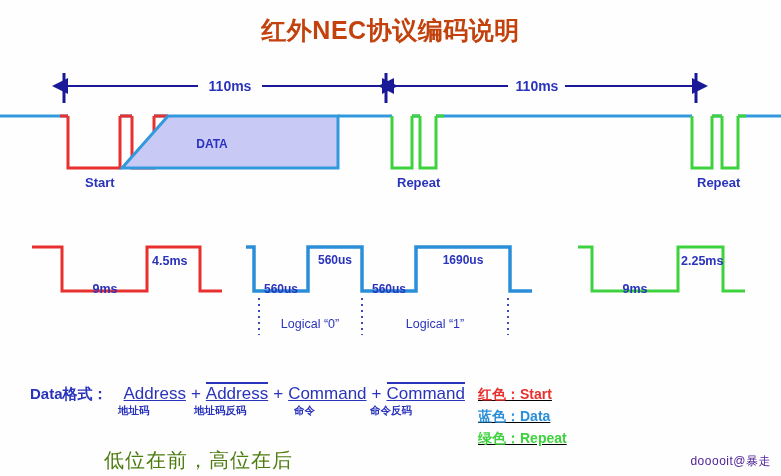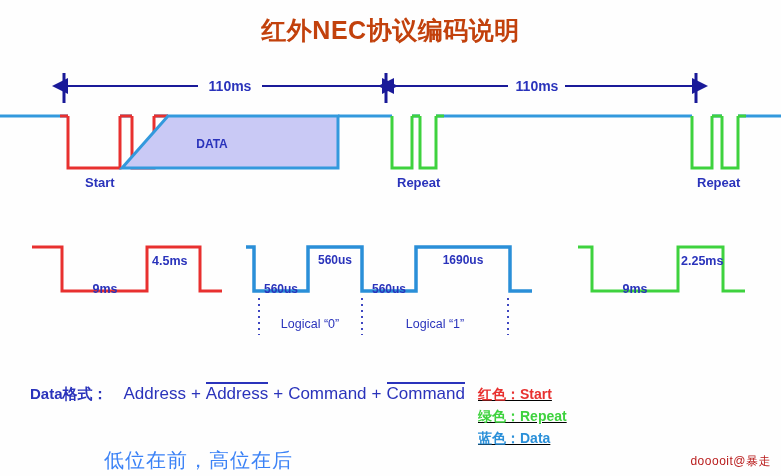--- a/index.html
+++ b/index.html
@@ -40,29 +40,29 @@
   .lbl {
     font-family: "Liberation Sans", "DejaVu Sans", sans-serif;
     fill: #2a33bb;
   }
   .lbl-bold { font-weight: bold; }
   .bottom-note {
     position: absolute;
     left: 104px;
     top: 447px;
     font-size: 20px;
-    color: #3b82f6;
+    color: #4d7c0f;
     letter-spacing: 1px;
   }
   .watermark {
     position: absolute;
     right: 10px;
     bottom: 6px;
     font-size: 12px;
-    color: #b91c1c;
+    color: #4c1d95;
     letter-spacing: 0.5px;
   }
   .legend {
     position: absolute;
     left: 478px;
     top: 383px;
     font-size: 14px;
     font-weight: bold;
     line-height: 22px;
   }
@@ -72,21 +72,21 @@
     left: 30px;
     top: 384px;
   }
   .formula-row {
     display: flex;
     align-items: baseline;
     color: #2a33bb;
     font-size: 17px;
   }
   .formula-row .fx-label { font-size: 15px; font-weight: bold; margin-right: 16px; }
-  .term { position: relative; display: inline-block; }
+  .term { position: relative; display: inline-block; text-decoration: underline; }
   .term.bar::after {
     content: "";
     position: absolute;
     left: 0; right: 0; top: -2px;
     height: 1.5px;
     background: #2a33bb;
   }
   .plus { margin: 0 5px; }
   .sub-row {
     position: relative;
@@ -213,30 +213,36 @@
     <div class="formula-row">
       <span class="fx-label">Data格式：</span>
       <span class="term">Address</span>
       <span class="plus">+</span>
       <span class="term bar">Address</span>
       <span class="plus">+</span>
       <span class="term">Command</span>
       <span class="plus">+</span>
       <span class="term bar">Command</span>
     </div>
+    <div class="sub-row">
+      <span style="left:88px">地址码</span>
+      <span style="left:164px">地址码反码</span>
+      <span style="left:264px">命令</span>
+      <span style="left:340px">命令反码</span>
+    </div>
   </div>
 
   <div class="legend">
     <div>
       <span style="color:#e8302f">红色</span><span style="color:#e8302f">：</span><span style="color:#e8302f">Start</span>
     </div>
     <div>
+      <span style="color:#2a8fd8">蓝色</span><span style="color:#2a8fd8">：</span><span style="color:#2a8fd8">Data</span>
+    </div>
+    <div>
       <span style="color:#3ed23e">绿色</span><span style="color:#3ed23e">：</span><span style="color:#3ed23e">Repeat</span>
-    </div>
-    <div>
-      <span style="color:#2a8fd8">蓝色</span><span style="color:#2a8fd8">：</span><span style="color:#2a8fd8">Data</span>
     </div>
   </div>
 
   <div class="bottom-note">低位在前，高位在后</div>
   <div class="watermark">dooooit@暴走</div>
 
 </div>
 
 </body></html>

